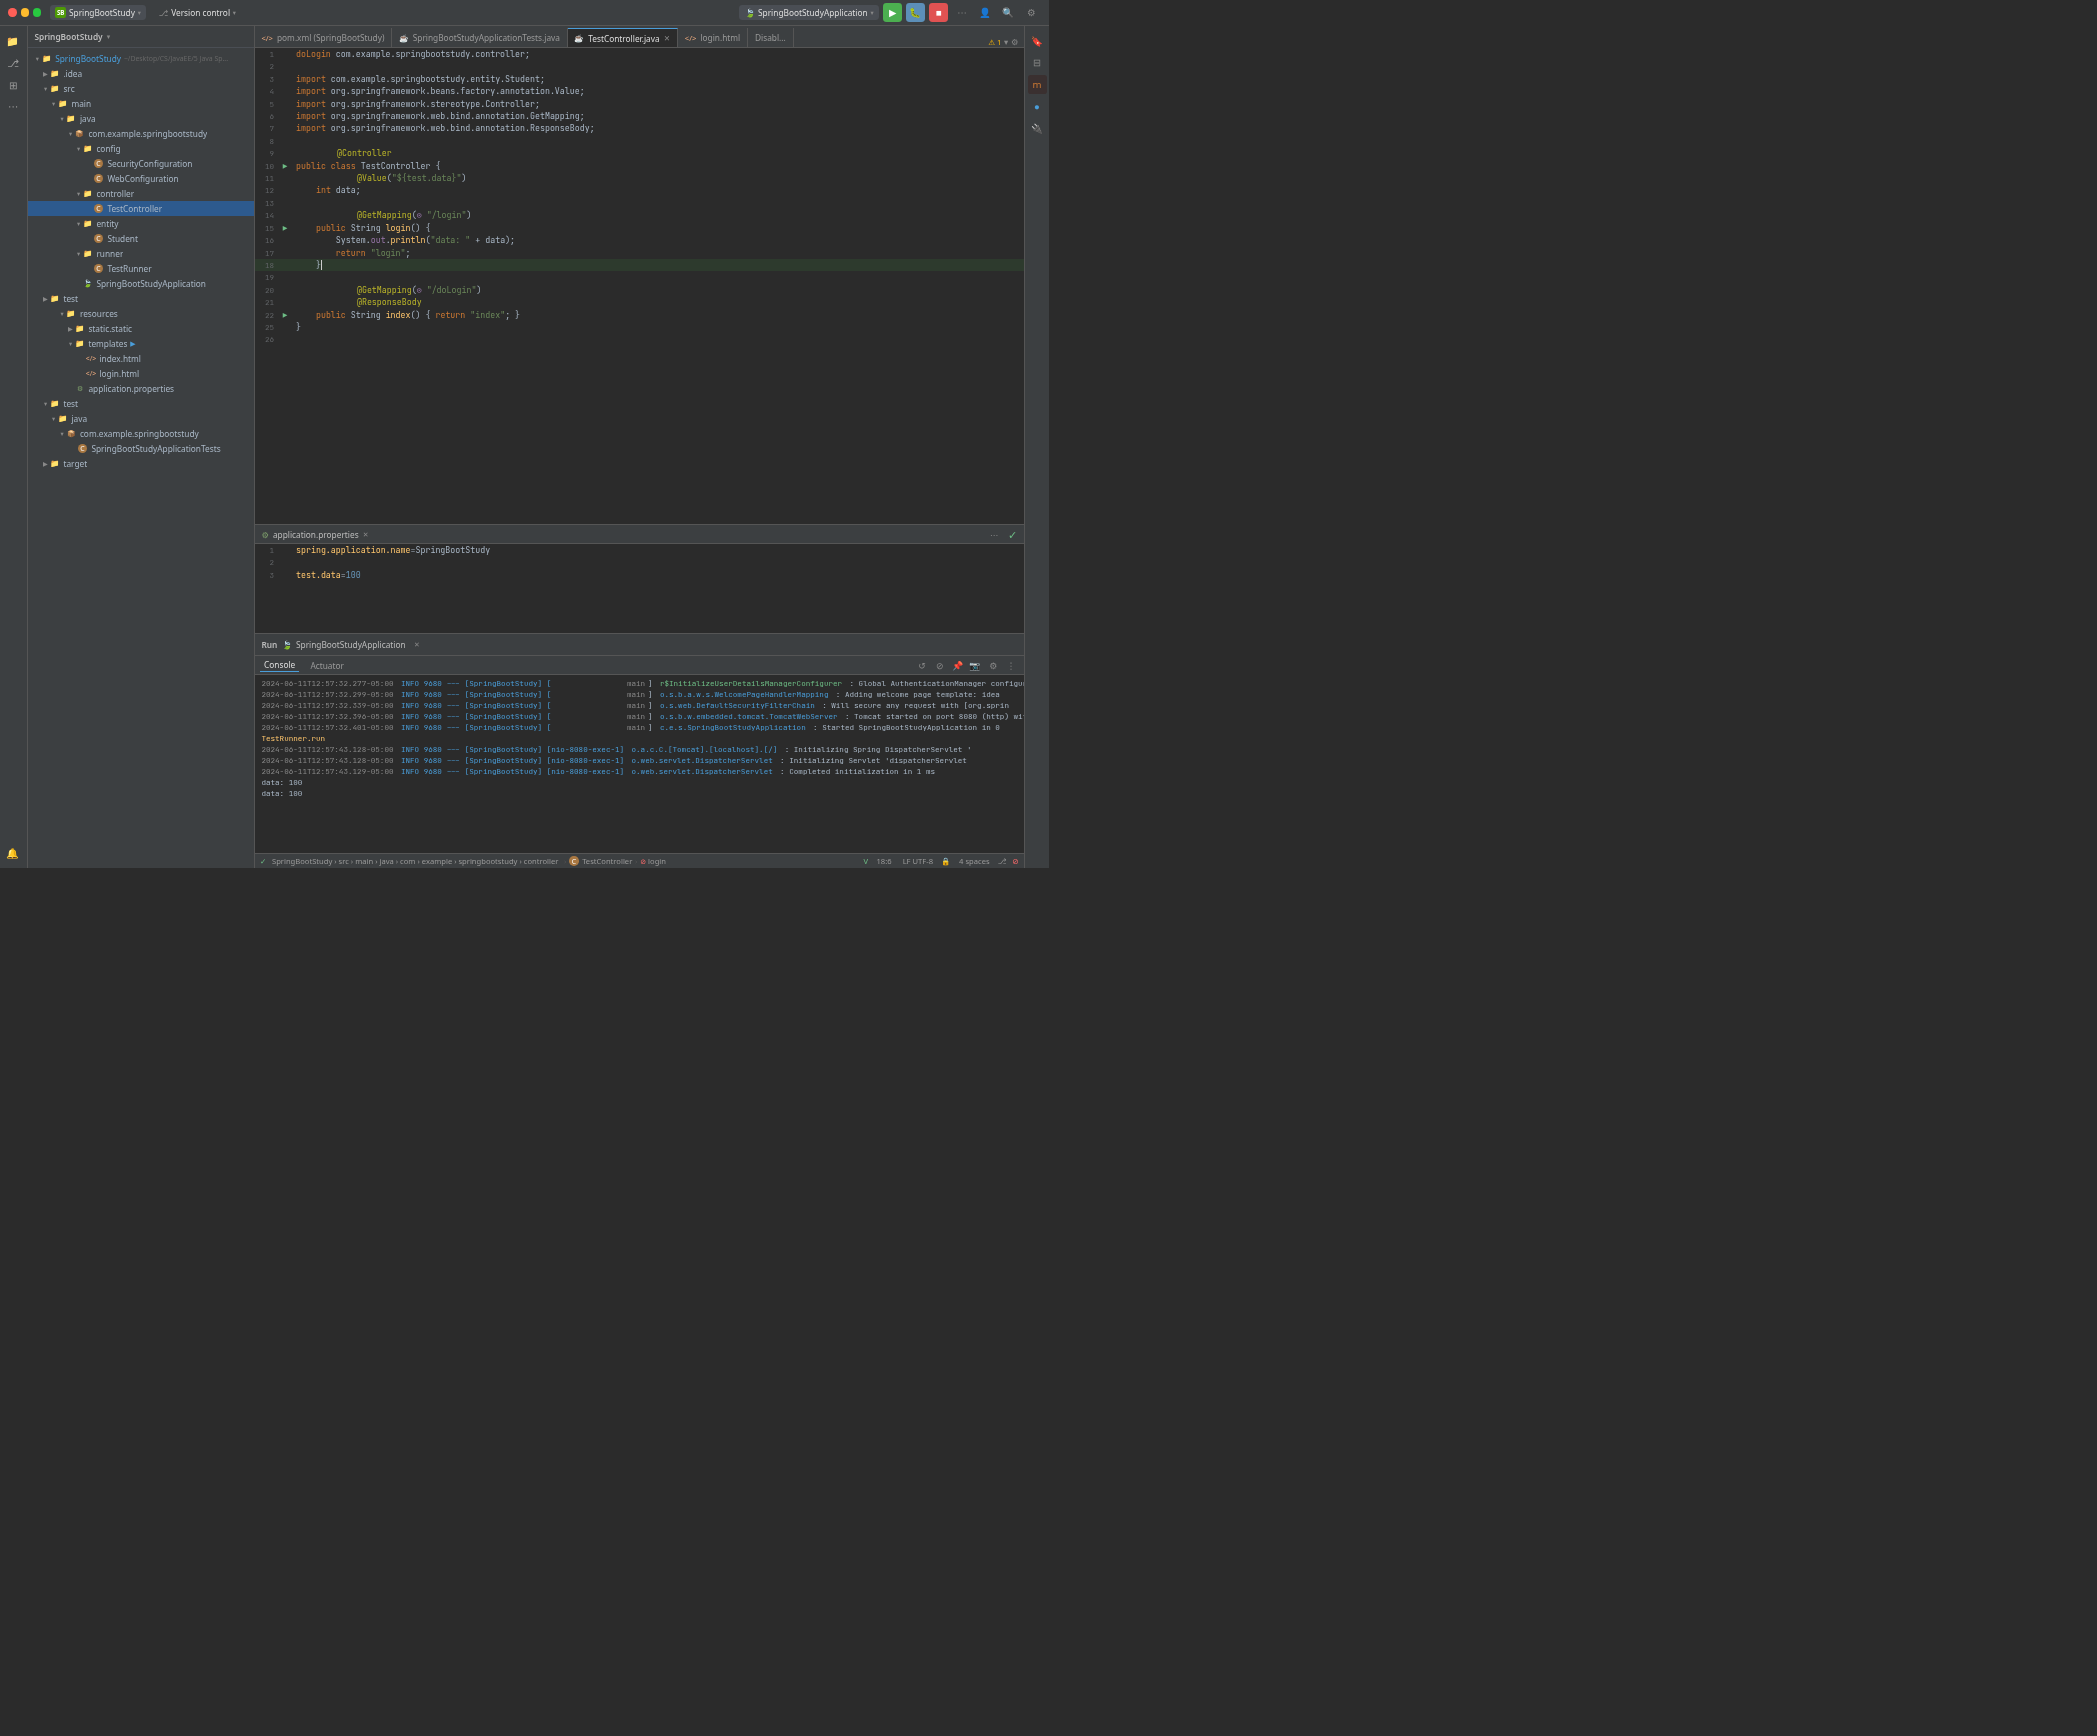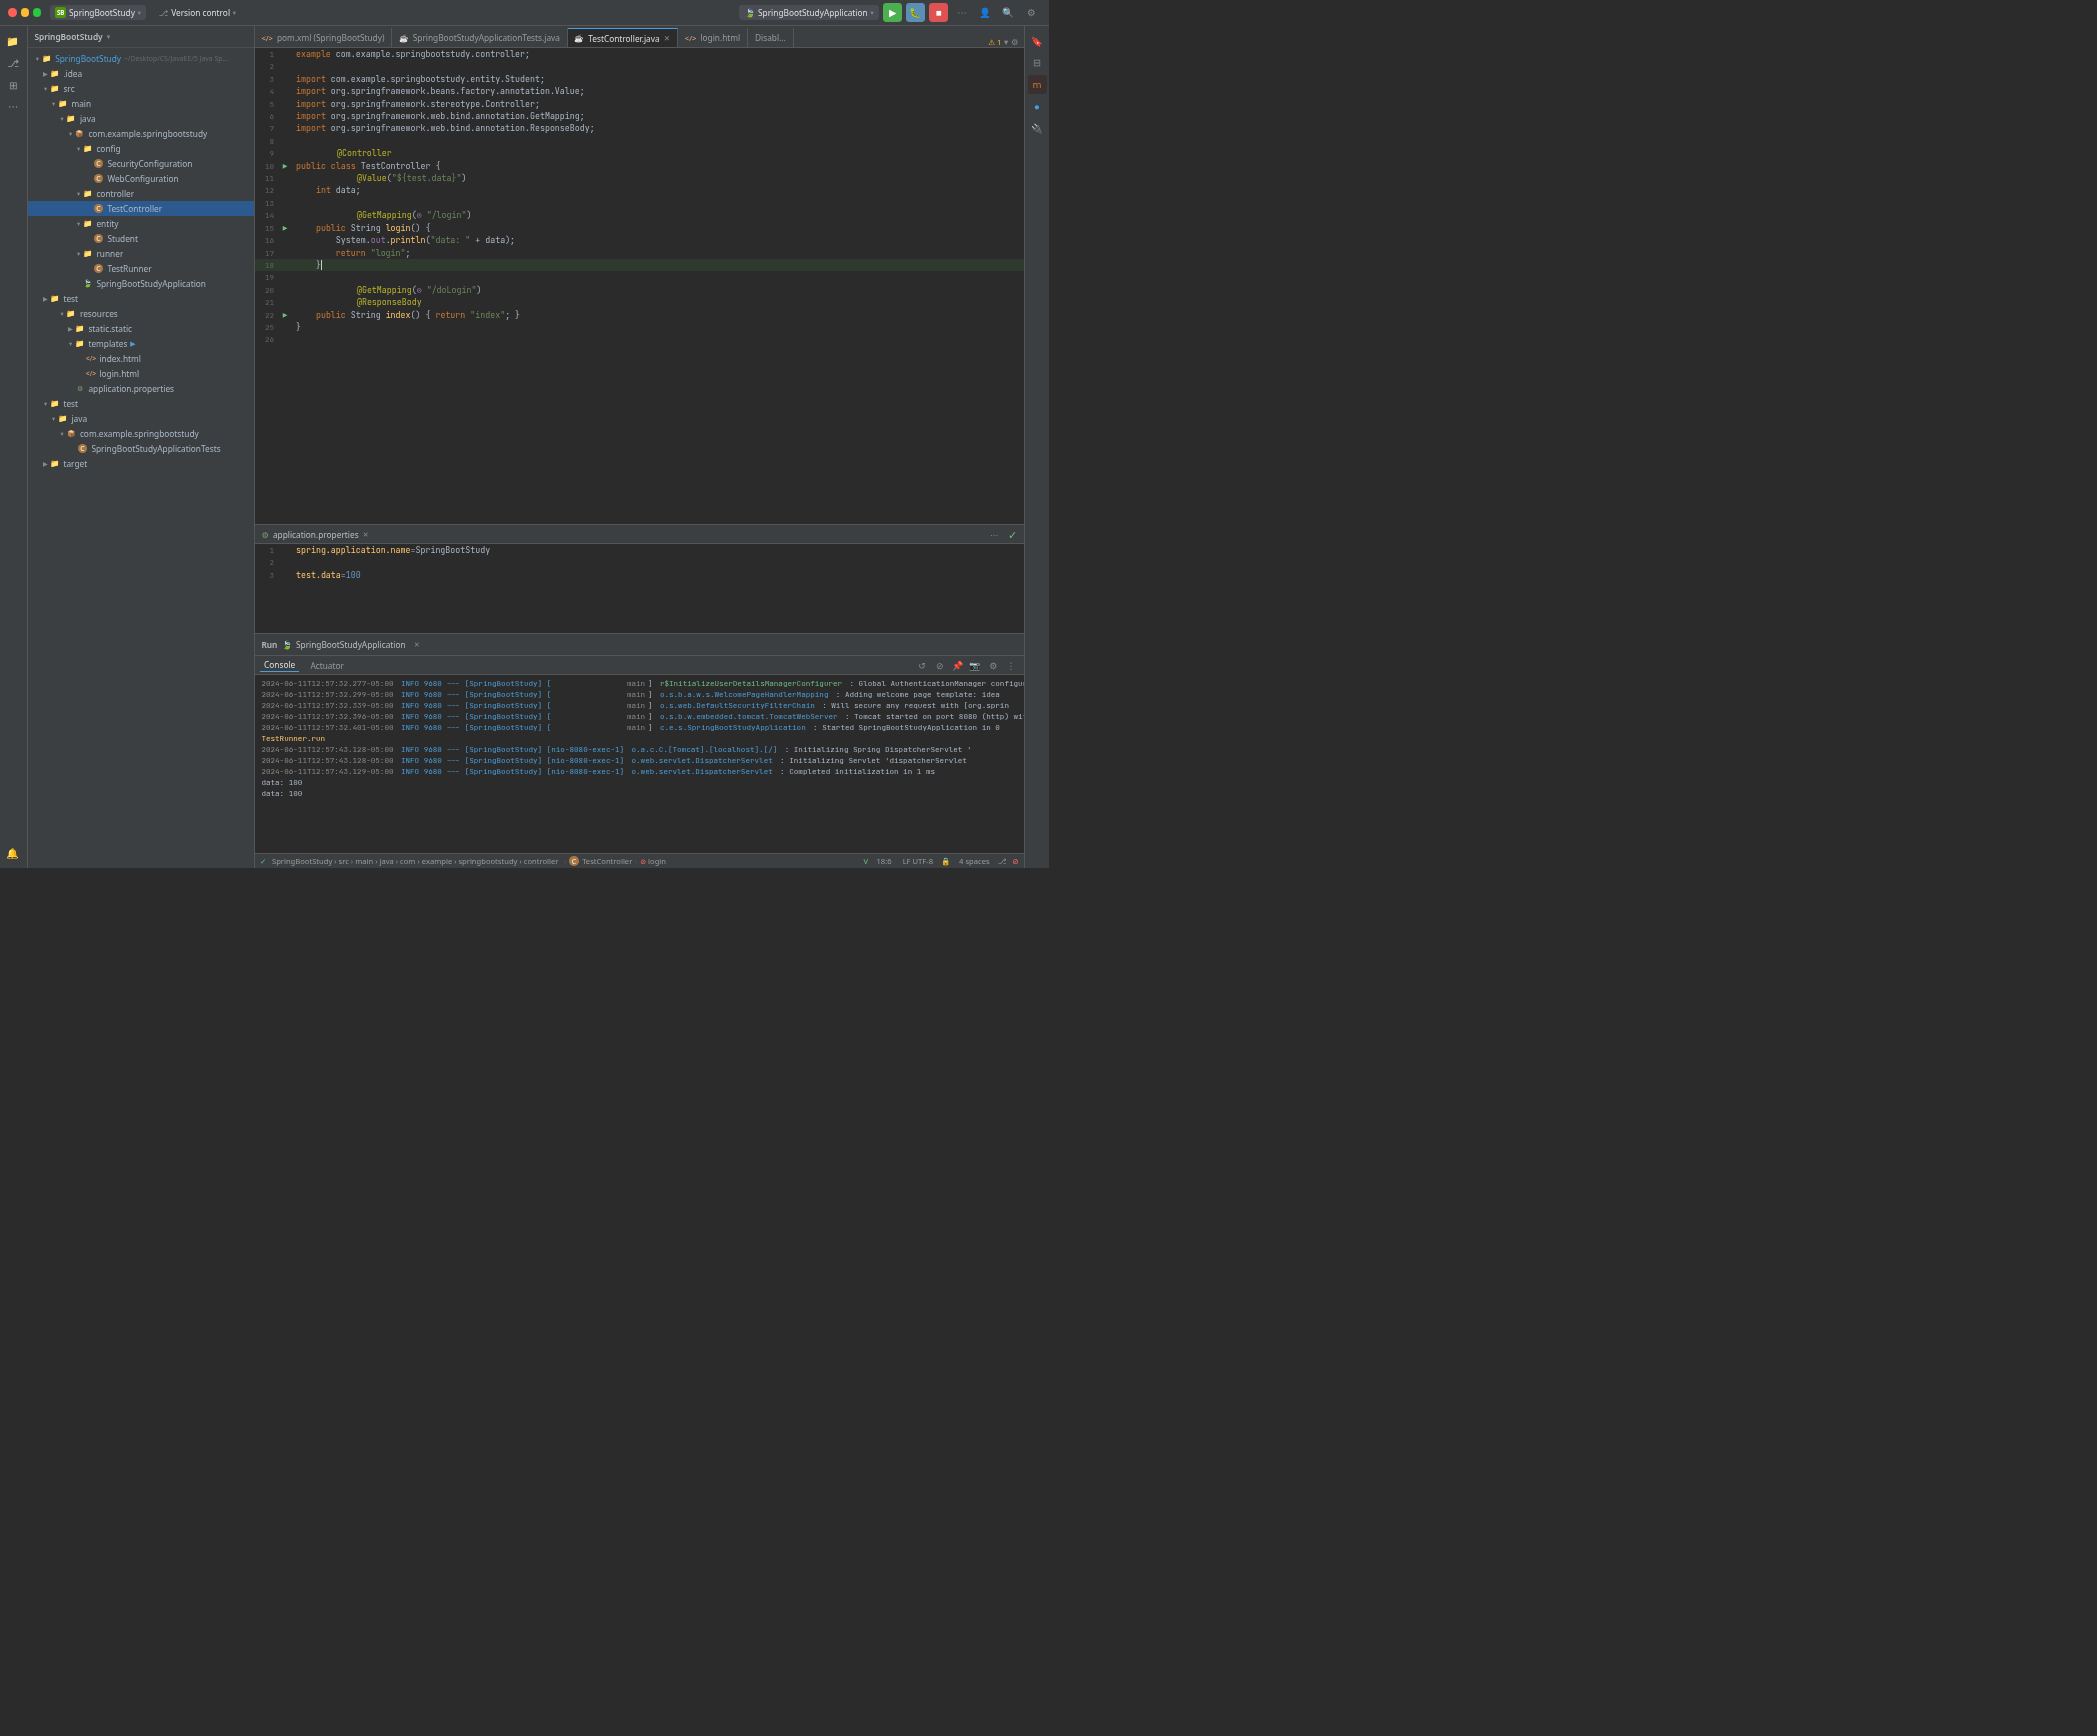--- a/index.html
+++ b/index.html
@@ -721,21 +721,21 @@
       </div>
 
       <div style="flex:1; display:flex; flex-direction:column; overflow:hidden;">
 
         <div class="code-editor" style="flex:1;">
           <div class="code-content">
 
             <div class="line">
               <div class="line-num">1</div>
               <div class="line-gutter-icon"></div>
-              <div class="line-content"><span class="kw">example</span><span class="pkg"> com.example.springbootstudy.controller;</span></div>
+              <div class="line-content"><span class="kw">doLogin</span><span class="pkg"> com.example.springbootstudy.controller;</span></div>
             </div>
             <div class="line">
               <div class="line-num">2</div>
               <div class="line-gutter-icon"></div>
               <div class="line-content"> </div>
             </div>
             <div class="line">
               <div class="line-num">3</div>
               <div class="line-gutter-icon"></div>
               <div class="line-content"><span class="kw">import</span><span class="imp"> com.example.springbootstudy.entity.Student;</span></div>

